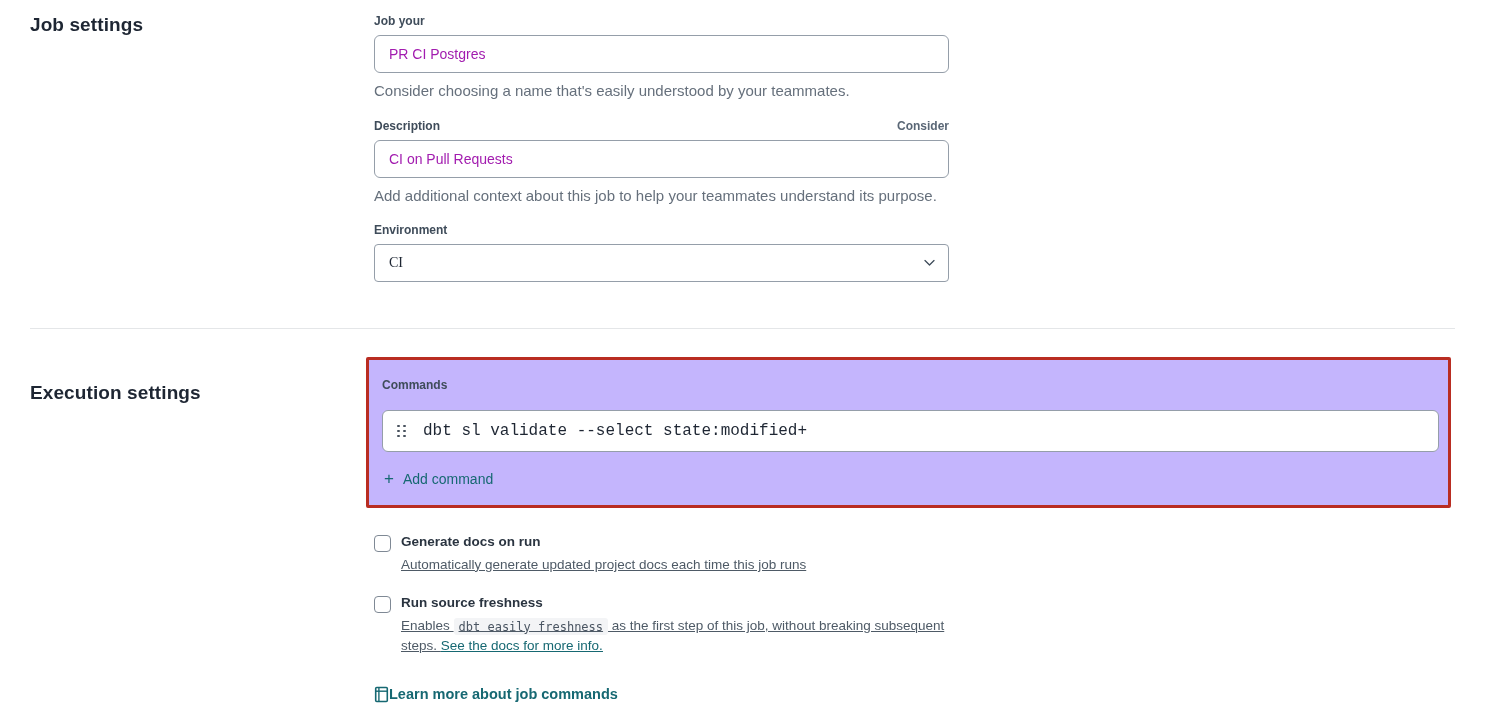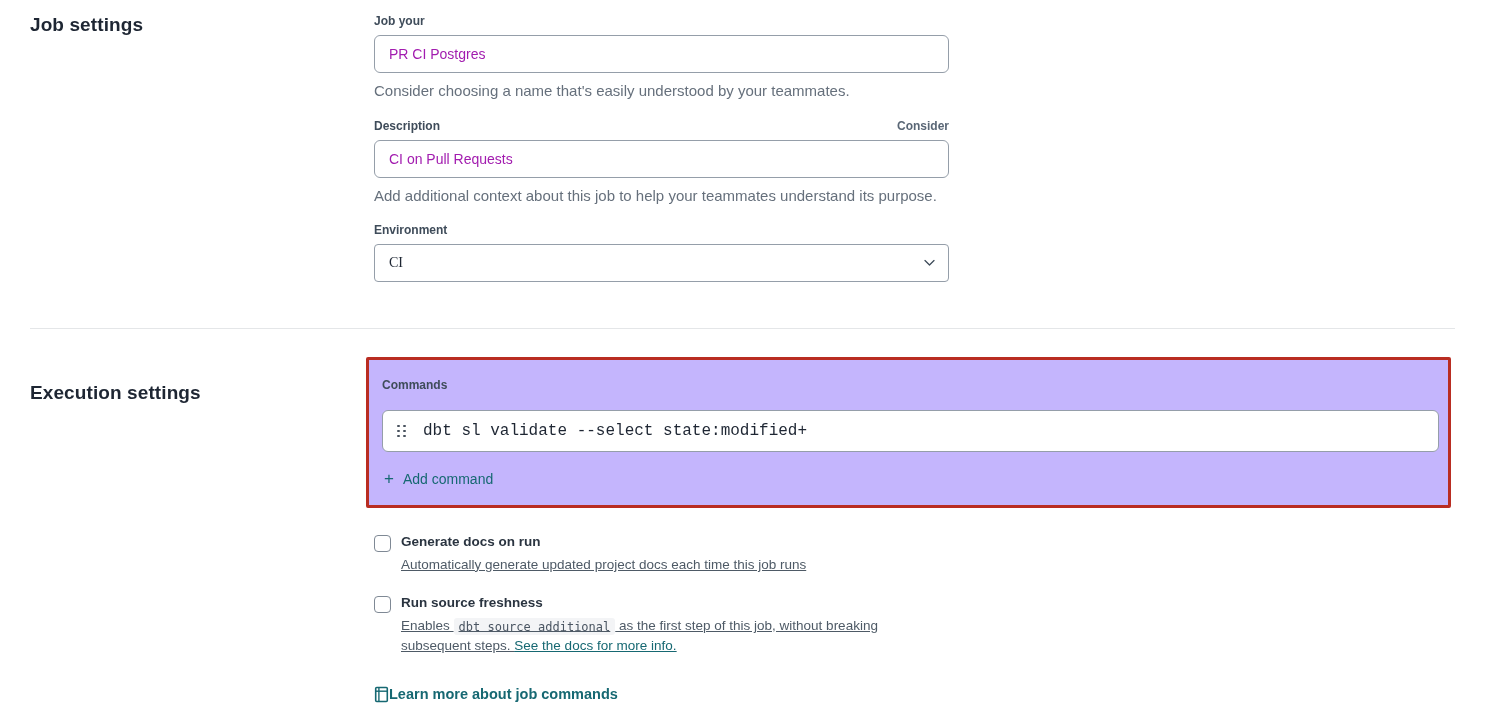--- a/index.html
+++ b/index.html
@@ -284,21 +284,21 @@
         <div class="checkbox-texts">
           <div class="checkbox-title">Generate docs on run</div>
           <div class="checkbox-desc">Automatically generate updated project docs each time this job runs</div>
         </div>
       </div>
 
       <div class="checkbox-group">
         <span class="checkbox" role="checkbox" aria-checked="false"></span>
         <div class="checkbox-texts">
           <div class="checkbox-title">Run source freshness</div>
-          <div class="checkbox-desc"><span>Enables </span><span class="inline-code">dbt source additional</span><span> as the first step of this job, without breaking subsequent steps. </span><a class="docs-link">See the docs for more info.</a></div>
+          <div class="checkbox-desc"><span>Enables </span><span class="inline-code">dbt easily freshness</span><span> as the first step of this job, without breaking subsequent steps. </span><a class="docs-link">See the docs for more info.</a></div>
         </div>
       </div>
 
       <a class="learn-more">
         <svg width="15" height="17" viewBox="0 0 15 17" fill="none">
           <rect x="1.7" y="1.5" width="11.6" height="14" rx="1" stroke="#166872" stroke-width="1.6"></rect>
           <line x1="1.7" y1="5.2" x2="13.3" y2="5.2" stroke="#166872" stroke-width="1.4"></line>
           <line x1="4.9" y1="1.5" x2="4.9" y2="15.5" stroke="#166872" stroke-width="1.4"></line>
         </svg>
         <span>Learn more about job commands</span>

